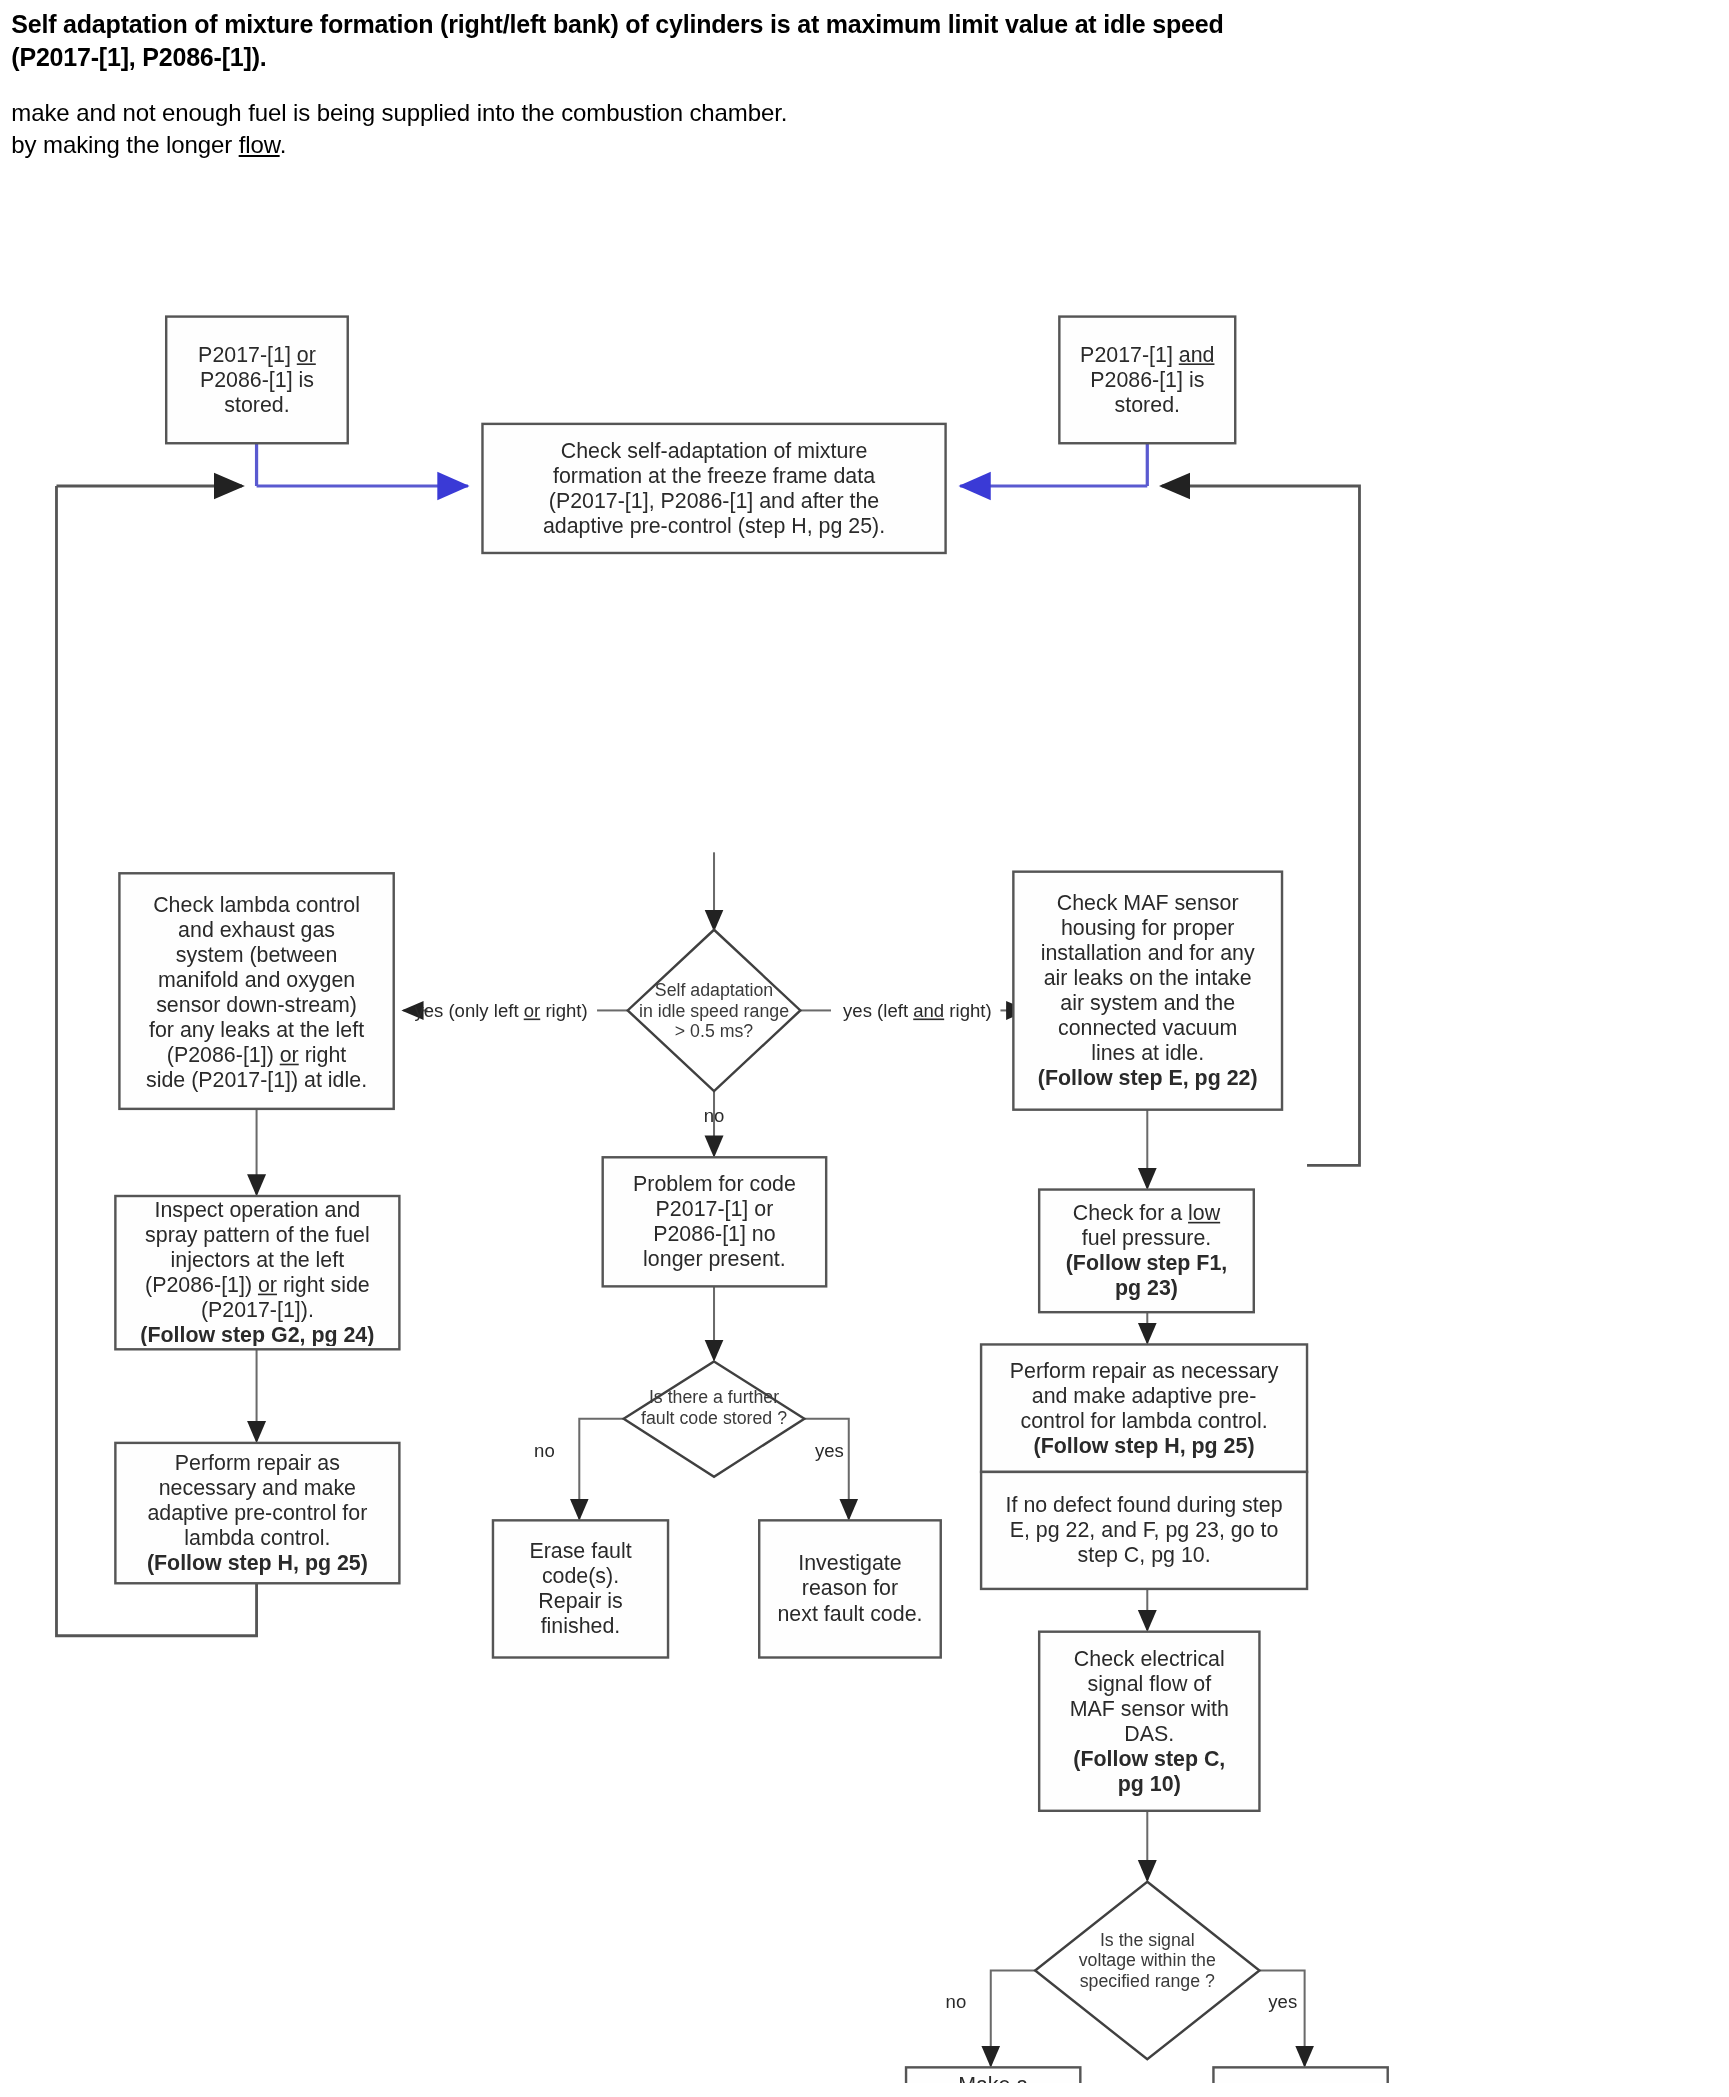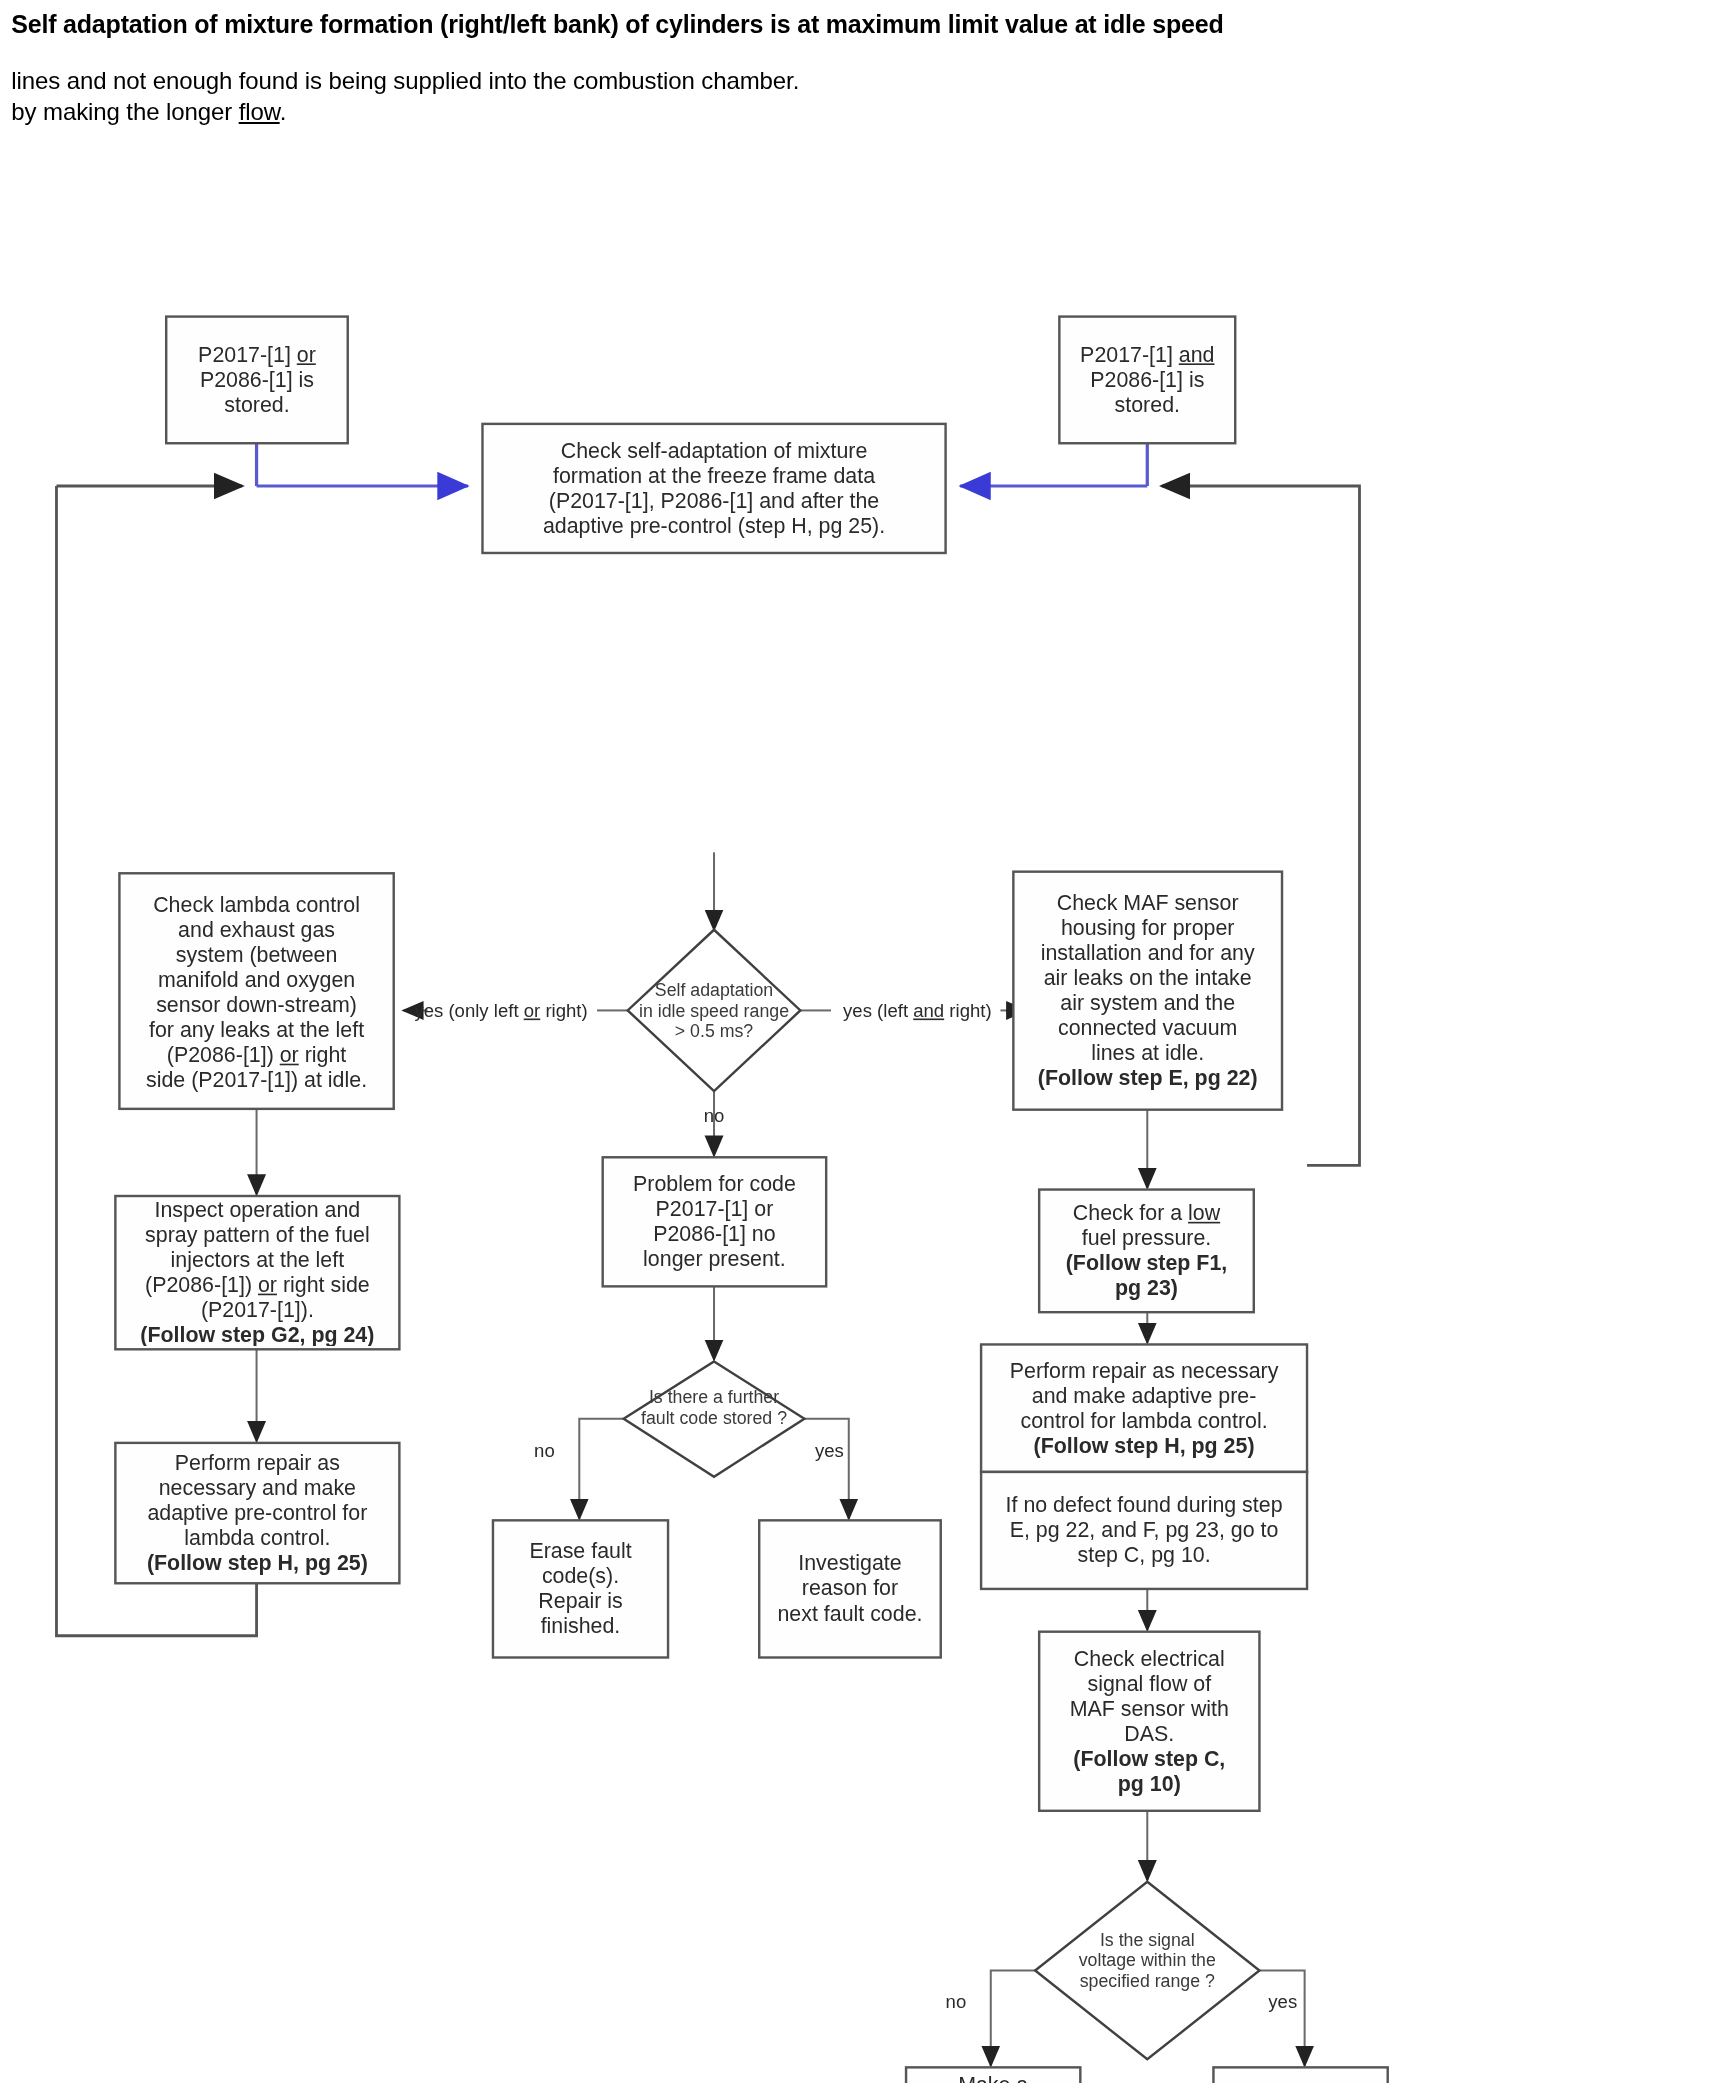--- a/index.html
+++ b/index.html
@@ -108,24 +108,25 @@
   .fo-wrap.topal { align-items: flex-start; }
 </style>
 </head>
 <body>
 
 <div id="page">
 
   <div id="intro">
     <div class="intro-head">
       <div>Self adaptation of mixture formation (right/left bank) of cylinders is at maximum limit value at idle speed</div>
+      <div>(P2017-[1], P2086-[1]).</div>
     </div>
     <div class="intro-gap"></div>
     <div class="intro-body">
-      <div>lines and not enough found is being supplied into the combustion chamber.</div>
+      <div>make and not enough fuel is being supplied into the combustion chamber.</div>
       <div><span>by making the longer </span><span class="u">flow</span><span>.</span></div>
     </div>
   </div>
 
   <div id="flow">
   <svg width="1729" height="1799" viewBox="0 0 2143 2229" xmlns="http://www.w3.org/2000/svg">
     <defs>
       <marker id="ah" markerWidth="11" markerHeight="11" refX="9.5" refY="5" orient="auto" markerUnits="strokeWidth">
         <path d="M0,0.6 L10,5 L0,9.4 z" fill="#333333"></path>
       </marker>

